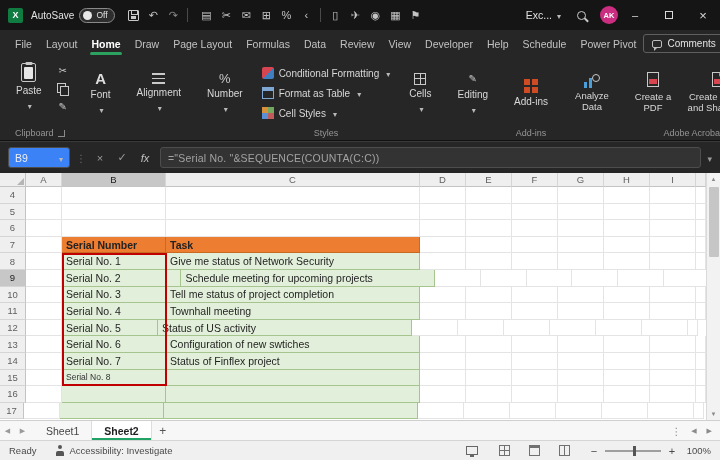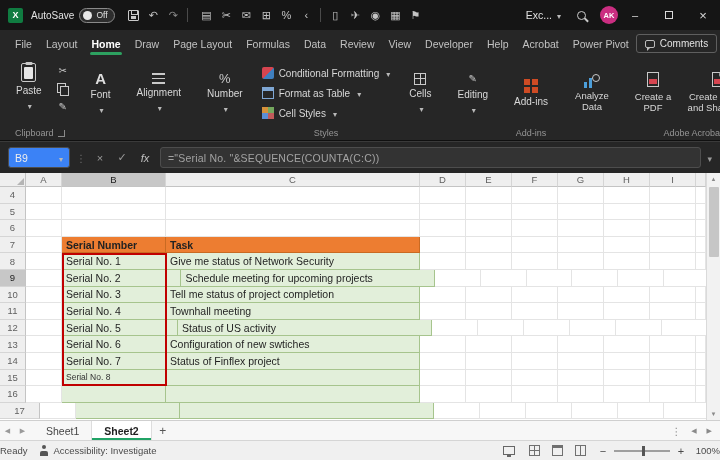--- a/index.html
+++ b/index.html
@@ -150,21 +150,21 @@
   .stab { padding:0 12px; height:100%; display:flex; align-items:center; border-right:1px solid #DDD; position:relative; }
   .stab.active { background:#FFF; font-weight:bold; color:#1f1f1f; }
   .stab.active::after { content:""; position:absolute; left:0; right:0; bottom:0; height:2px; background:#21A366; }
   .add-tab { width:22px; text-align:center; color:#555; font-size:12px; }
   .tabbar-right { margin-left:auto; display:flex; align-items:center; gap:10px; padding-right:8px; }
   .g-dots::after { content:"⋮"; color:#8a8a8a; font-size:10px; }
   .harr { color:#8a8a8a; font-size:7px; }
 
   
   #statusbar { position:absolute; top:440px; left:0; right:0; height:20px; background:#F0F0F0;
-    border-top:1px solid #D5D5D5; display:flex; align-items:center; font-size:9.5px; color:#4a4a4a; padding:0 0; gap:12px; }
+    border-top:1px solid #D5D5D5; display:flex; align-items:center; font-size:9.5px; color:#4a4a4a; padding:0 9px; gap:19px; }
   .acc-grp { display:flex; align-items:center; gap:5px; }
   .acc-ic { width:9px; height:11px; position:relative; }
   .acc-ic::before { content:""; position:absolute; top:0; left:2.5px; width:4px; height:4px; border-radius:50%; background:#555; }
   .acc-ic::after { content:""; position:absolute; bottom:0; left:0.5px; width:8px; height:5px; background:#555; border-radius:2px 2px 0 0; }
   .sb-spacer { flex:1; }
   .mon-ic { width:12px; height:9px; border:1px solid #666; position:relative; margin-right:2px; }
   .mon-ic::after { content:""; position:absolute; left:3px; bottom:-3px; width:4px; height:2px; background:#666; }
   .vic { width:11px; height:11px; border:1px solid #707070; }
   .vic.v1 { background:linear-gradient(#707070,#707070) center/100% 1px no-repeat, linear-gradient(#707070,#707070) center/1px 100% no-repeat; }
   .vic.v2 { border-top-width:3px; }
@@ -228,21 +228,21 @@
       <div class="mtab">Layout</div>
       <div class="mtab active">Home</div>
       <div class="mtab">Draw</div>
       <div class="mtab">Page Layout</div>
       <div class="mtab">Formulas</div>
       <div class="mtab">Data</div>
       <div class="mtab">Review</div>
       <div class="mtab">View</div>
       <div class="mtab">Developer</div>
       <div class="mtab">Help</div>
-      <div class="mtab">Acrobat</div>
+      <div class="mtab">Schedule</div>
       <div class="mtab">Power Pivot</div>
     </div>
   <div id="menu-right">
     <div class="comments-btn">
       <span class="ic-bubble"></span>
       <span>Comments</span>
     </div>
     <div class="share-btn">
       
       
@@ -525,21 +525,21 @@
         <div class="cell" style="width: 46px;"></div>
         <div class="cell" style="width: 46px;"></div>
         <div class="cell" style="width: 46px;"></div>
         <div class="cell" style="width: 46px;"></div>
         <div class="cell" style="width: 46px;"></div>
         <div class="cell" style="width: 10px;"></div>
       </div>
       <div class="grow">
         <div class="grhdr" style="width: 26px;">12</div>
         <div class="cell" style="width: 36px;"></div>
-        <div class="cell c-grn" style="width: 116px;">Serial No. 5</div>
+        <div class="cell c-grn" style="width: 96px;">Serial No. 5</div>
         <div class="cell c-grn" style="width: 254px;">Status of US activity</div>
         <div class="cell" style="width: 46px;"></div>
         <div class="cell" style="width: 46px;"></div>
         <div class="cell" style="width: 46px;"></div>
         <div class="cell" style="width: 46px;"></div>
         <div class="cell" style="width: 46px;"></div>
         <div class="cell" style="width: 46px;"></div>
         <div class="cell" style="width: 10px;"></div>
       </div>
       <div class="grow">
@@ -588,21 +588,21 @@
         <div class="cell c-grn" style="width: 254px;"></div>
         <div class="cell" style="width: 46px;"></div>
         <div class="cell" style="width: 46px;"></div>
         <div class="cell" style="width: 46px;"></div>
         <div class="cell" style="width: 46px;"></div>
         <div class="cell" style="width: 46px;"></div>
         <div class="cell" style="width: 46px;"></div>
         <div class="cell" style="width: 10px;"></div>
       </div>
       <div class="grow">
-        <div class="grhdr" style="width: 40px;">17</div>
+        <div class="grhdr" style="width: 24px;">17</div>
         <div class="cell" style="width: 36px;"></div>
         <div class="cell c-grn" style="width: 104px;"></div>
         <div class="cell c-grn" style="width: 254px;"></div>
         <div class="cell" style="width: 46px;"></div>
         <div class="cell" style="width: 46px;"></div>
         <div class="cell" style="width: 46px;"></div>
         <div class="cell" style="width: 46px;"></div>
         <div class="cell" style="width: 46px;"></div>
         <div class="cell" style="width: 46px;"></div>
         <div class="cell" style="width: 10px;"></div>

